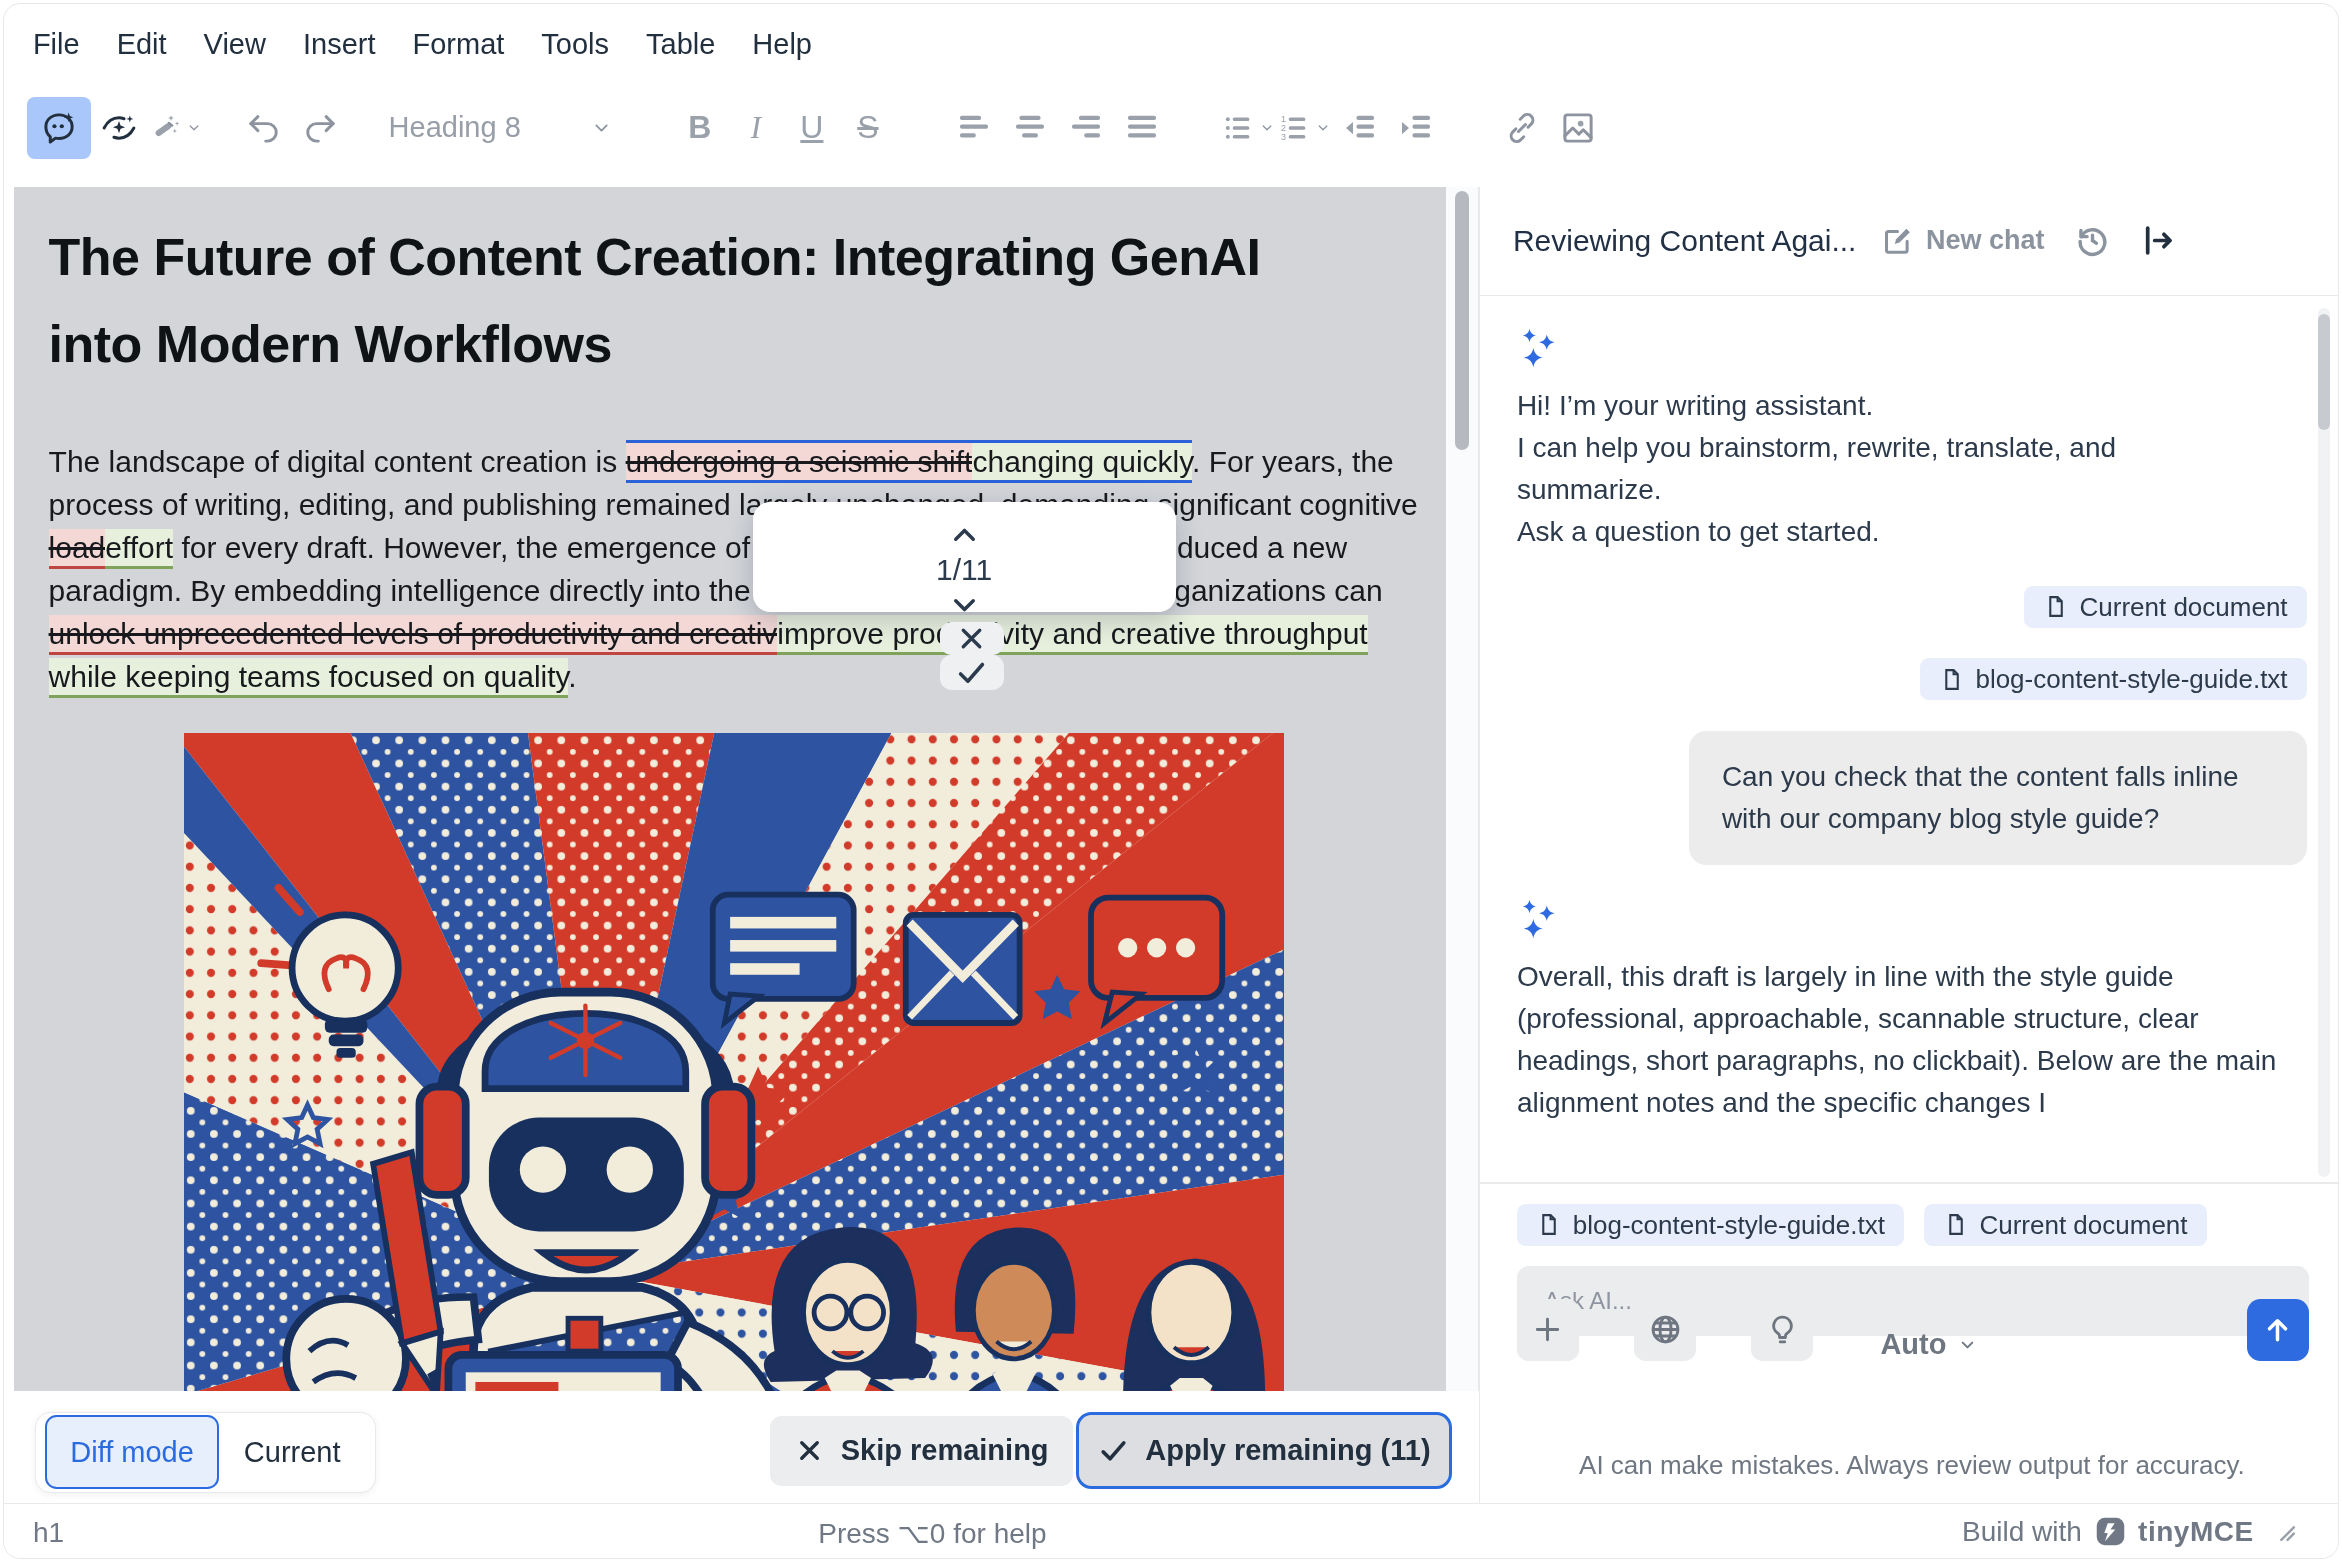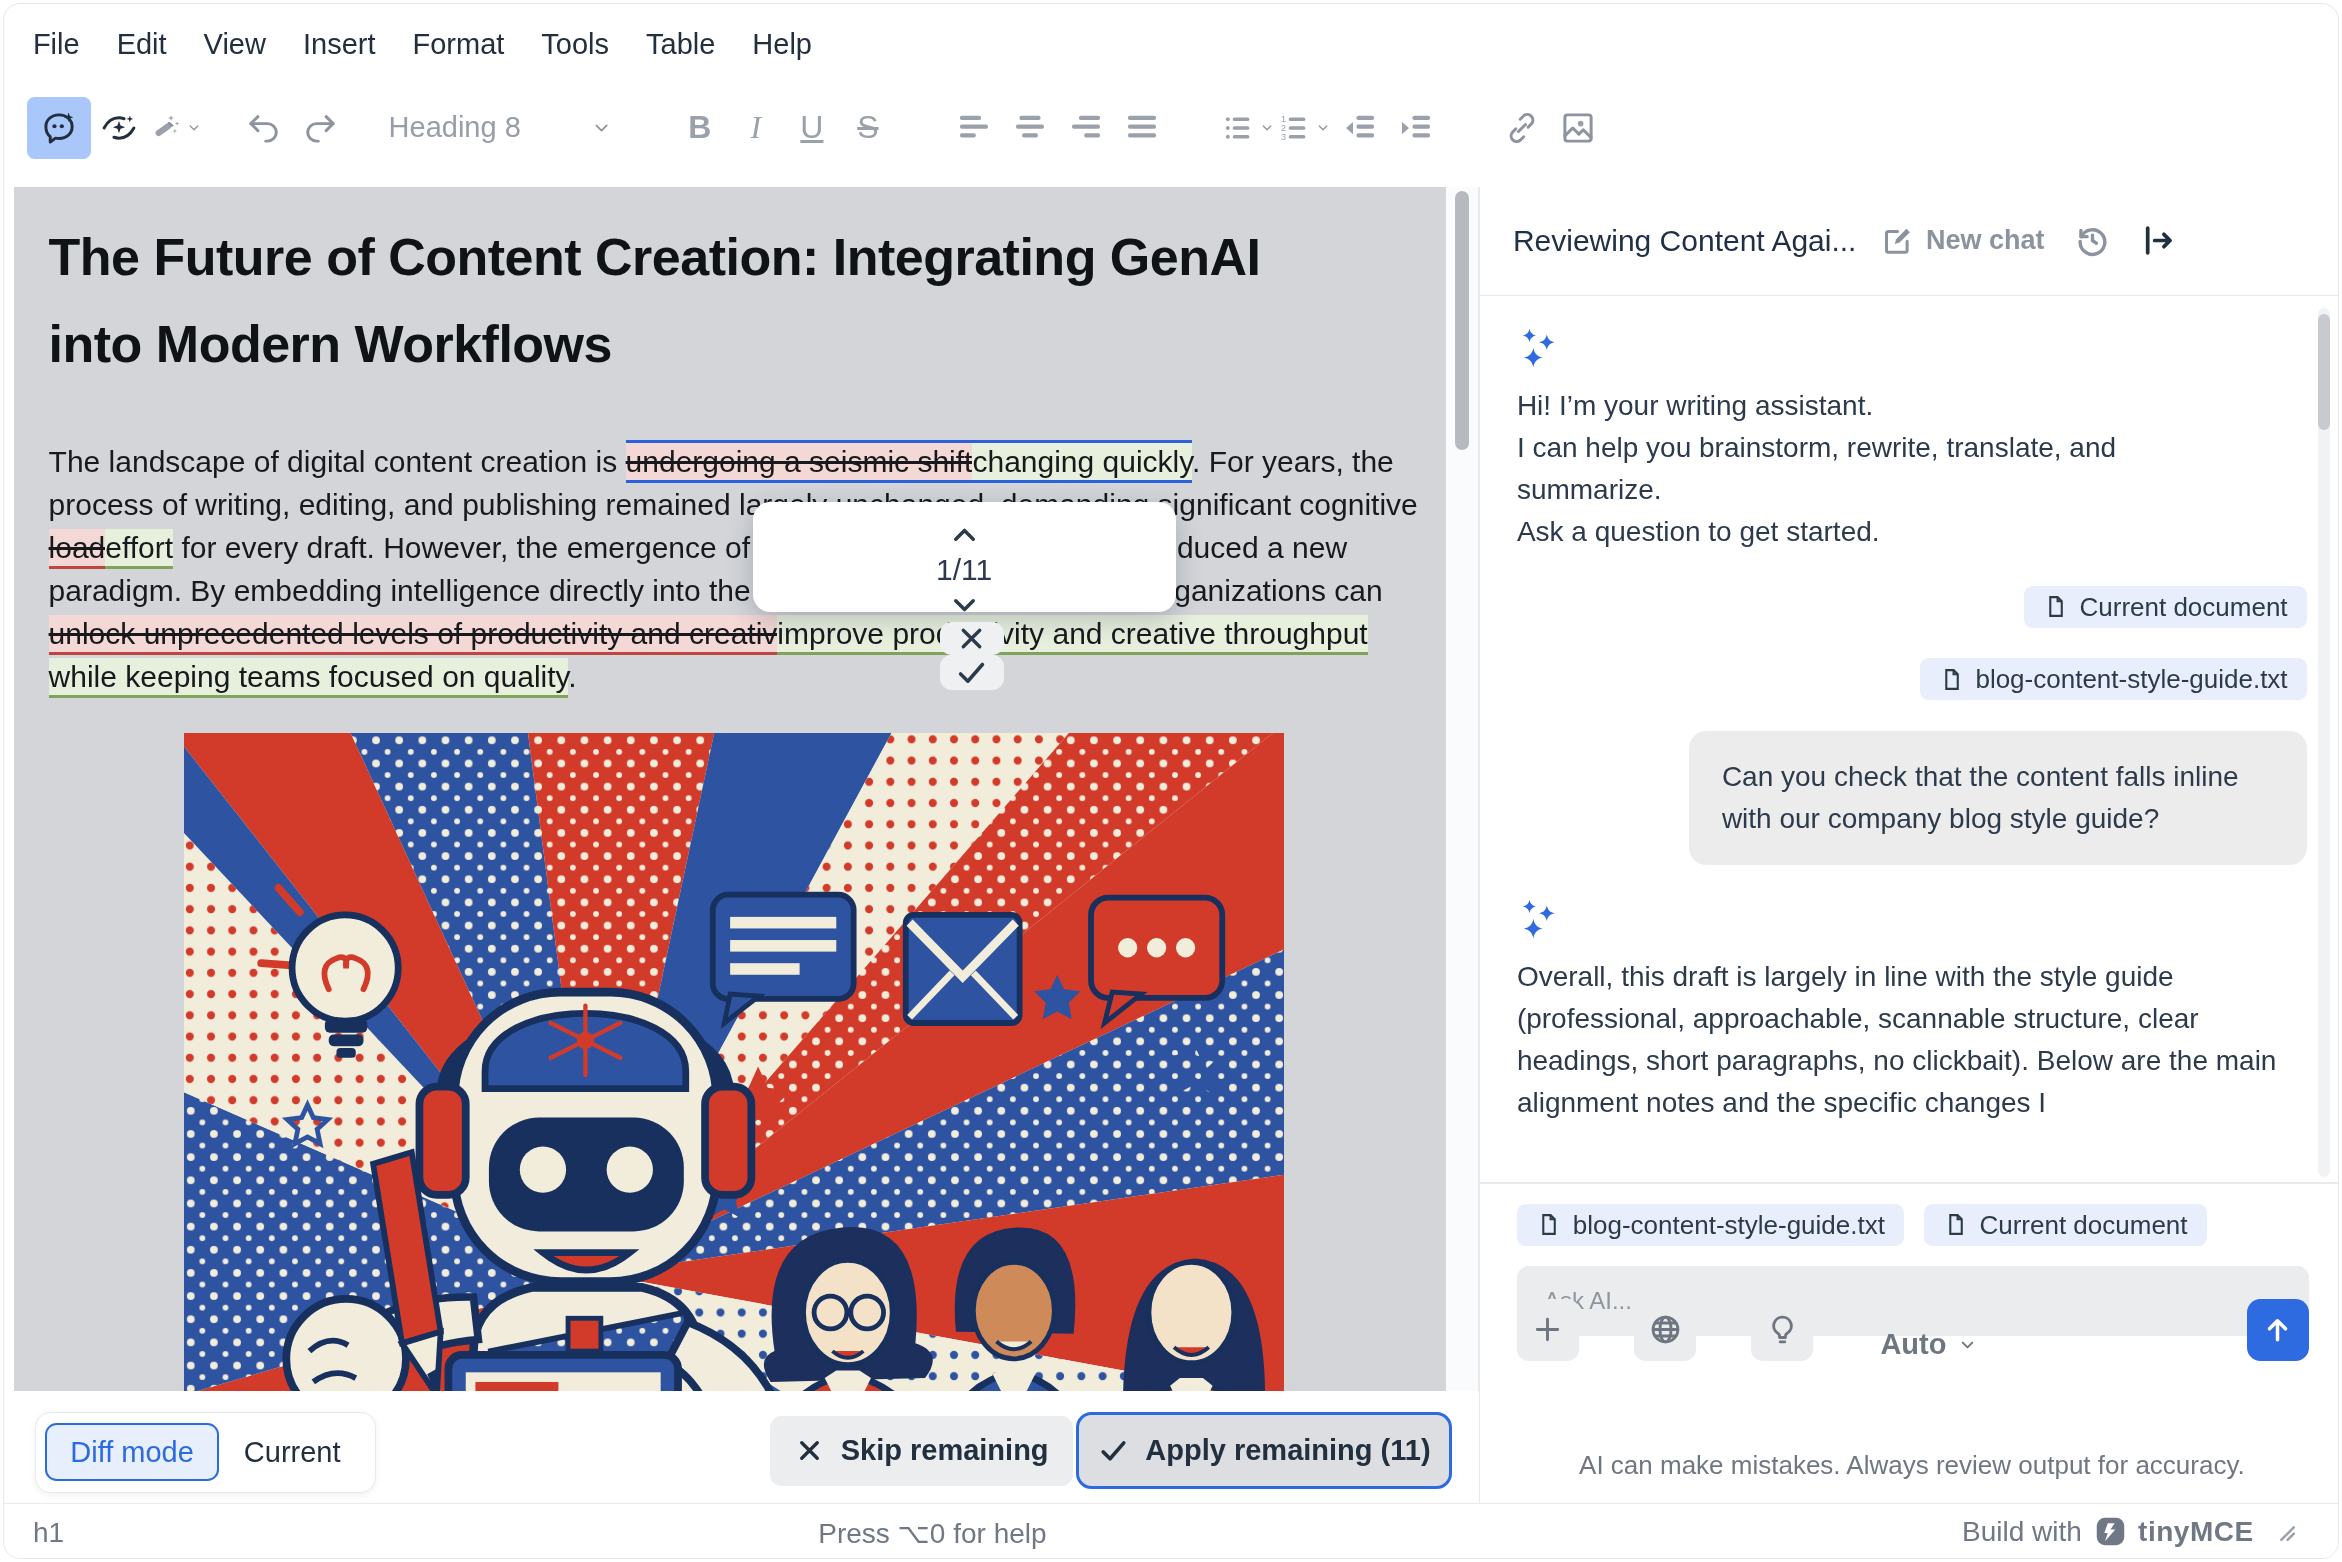--- a/index.html
+++ b/index.html
@@ -41,21 +41,21 @@
   .dp-stroke { stroke:#2b3a4d; fill:none; stroke-width:2.4; stroke-linecap:round; stroke-linejoin:round; }
 
   
   .gutter { position:absolute; left:1442px; top:183px; width:32px; height:1204px; background:#fafbfc; }
   .gutter-thumb { position:absolute; left:8.7px; top:3.9px; width:14.5px; height:259px; background:#b6bac0; border-radius:7.7px; }
   .divider-v { position:absolute; left:1474px; top:183px; width:1.9px; height:1316px; background:#e7e9eb; }
 
   
   .editor-footer { position:absolute; left:9.7px; top:1387px; width:1465px; height:112px; background:#fff; }
   .mode-pill { position:absolute; left:21px; top:21px; height:81px; background:#fff; border:1.9px solid #e7e9ec; border-radius:15.4px; box-shadow:0 1.9px 7.7px rgba(0,0,0,.06); display:flex; align-items:center; padding:0 9.7px 0 9.7px; }
-  .mode-diff { height:58px; display:flex; align-items:center; padding:0 23px; background:#e8effc; border:2.9px solid #2b6be0; border-radius:11.6px; color:#2b6be0; font-size:29px; }
+  .mode-diff { height:74px; display:flex; align-items:center; padding:0 23px; background:#e8effc; border:2.9px solid #2b6be0; border-radius:11.6px; color:#2b6be0; font-size:29px; }
   .mode-preview { padding:0 25px; color:#222f3e; font-size:29px; }
   .btn-skip { position:absolute; right:406px; top:25px; height:70px; display:flex; align-items:center; gap:15.4px; padding:0 24px; background:#ebedef; border-radius:11.6px; font-size:29px; font-weight:700; color:#222f3e; }
   .btn-apply { position:absolute; right:27px; top:21px; height:77px; display:flex; align-items:center; gap:15.4px; padding:0 18px; background:#dcdee1; border:3.9px solid #2b6be0; border-radius:15.4px; font-size:29px; font-weight:700; color:#222f3e; }
   .bstroke { stroke:#222f3e; fill:none; stroke-width:2.6; stroke-linecap:round; stroke-linejoin:round; }
 
   
   .statusbar { position:absolute; left:0; top:1499px; width:2338px; height:61px; background:#fff; border-top:1.9px solid #e8eaec; font-size:28px; color:#6f7884; }
   .sb-path { position:absolute; left:29px; top:13.5px; }
   .sb-help { position:absolute; left:716px; top:13.5px; width:425px; text-align:center; }
   .sb-brand { position:absolute; right:44px; top:11.6px; display:flex; align-items:center; gap:11.6px; font-size:28px; color:#6f7884; }

